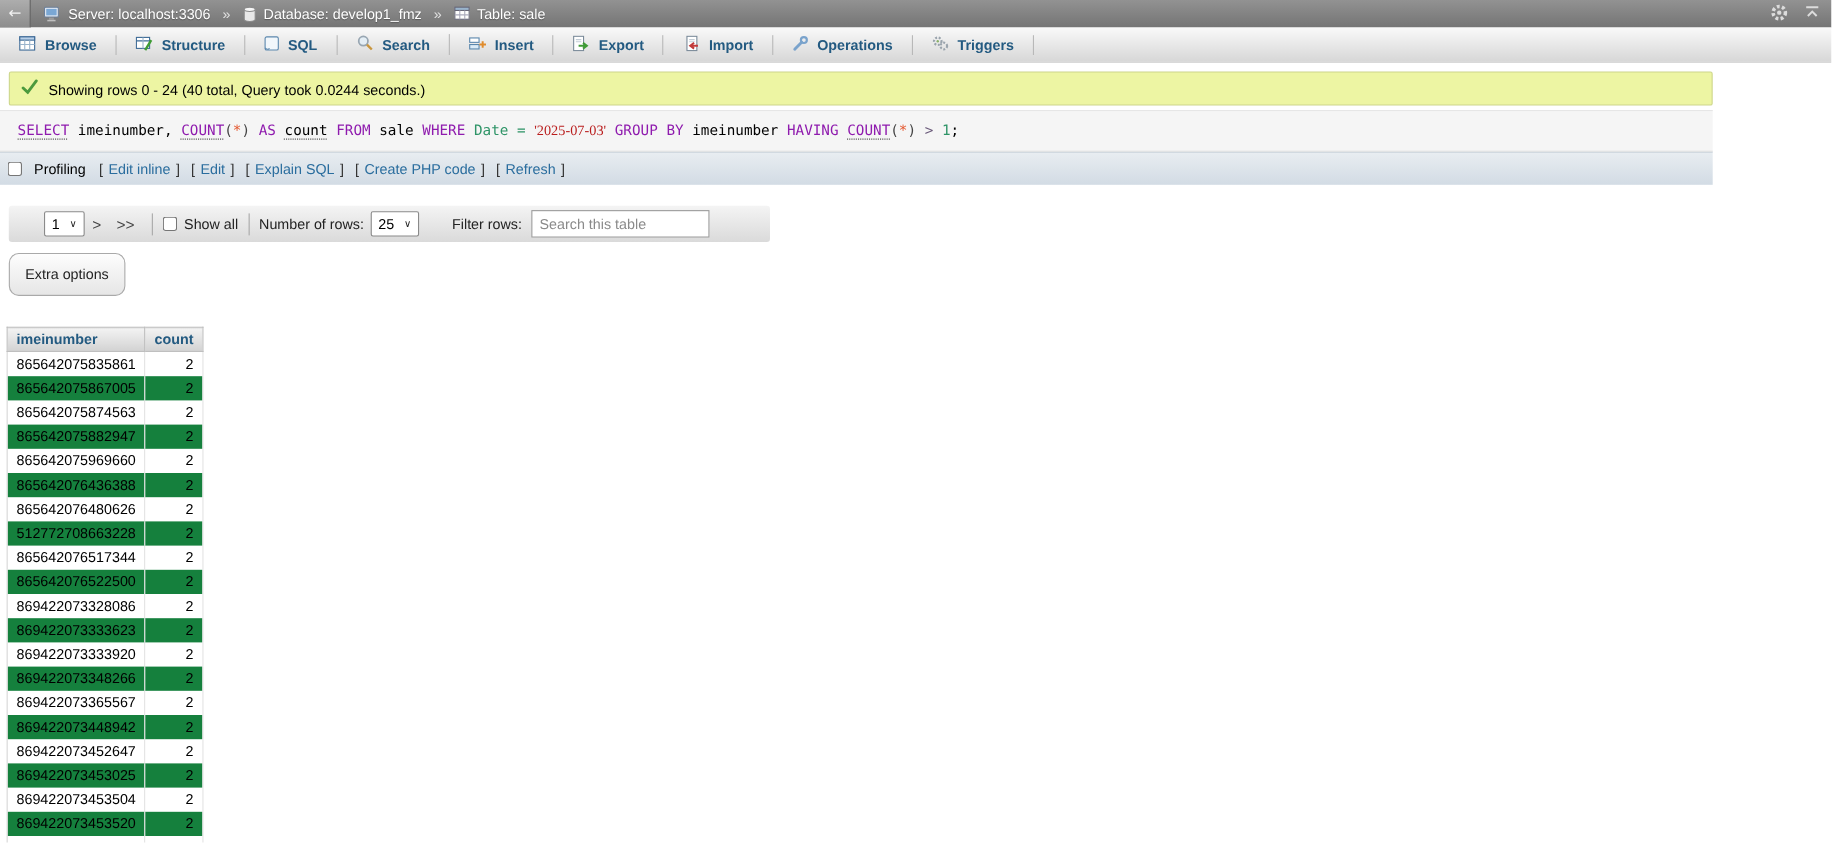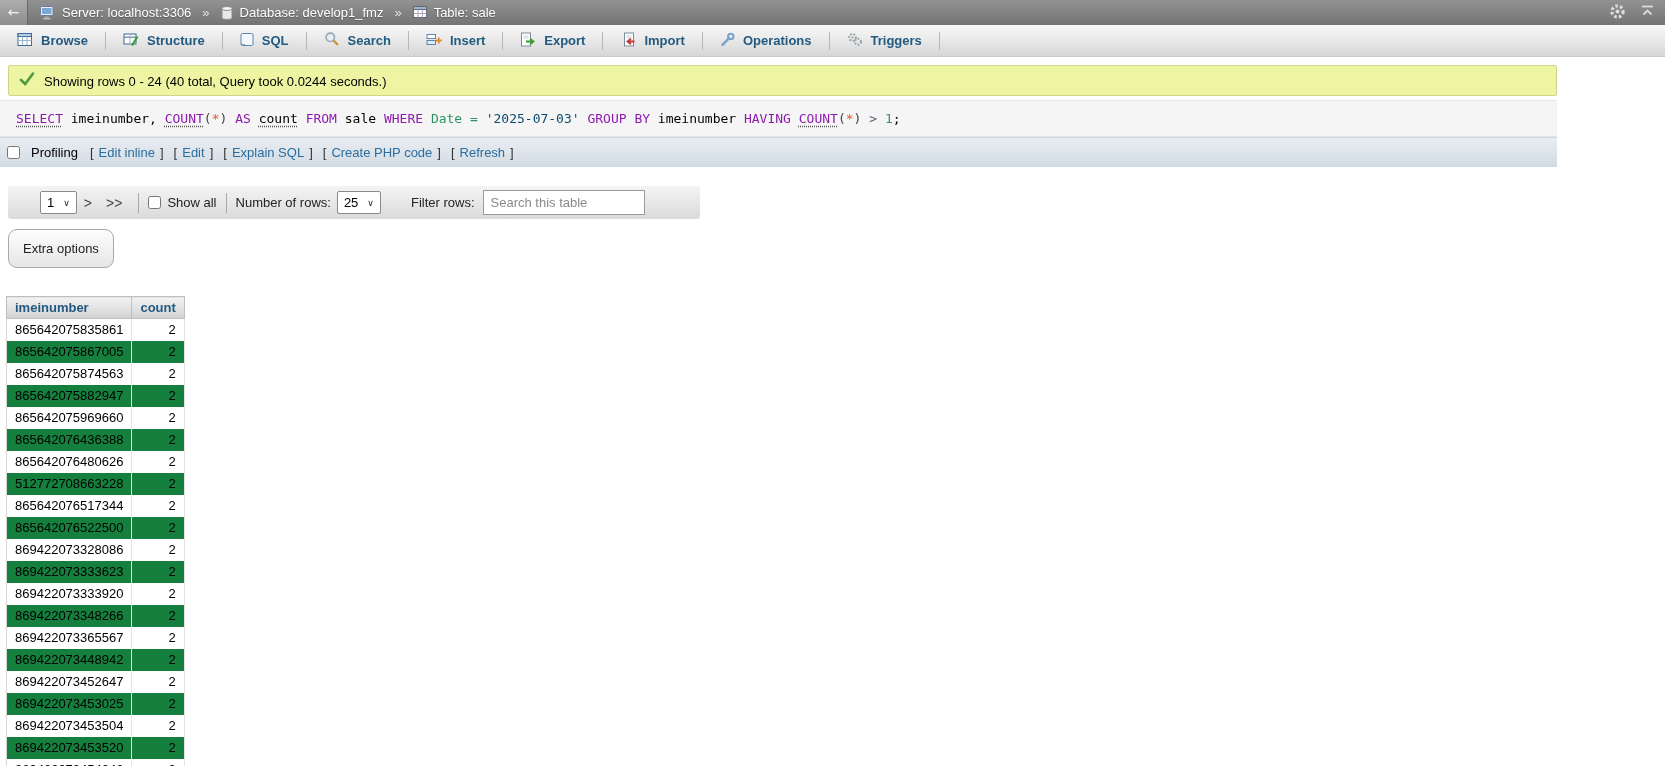--- a/index.html
+++ b/index.html
@@ -50,21 +50,21 @@
   }
   .sqlbox {
     margin:0 108px 0 0; padding:10px 16px;
     background:#f5f5f5; border-top:1px solid #e6e6e6; border-bottom:1px solid #e2e2e2;
     font-family:"DejaVu Sans Mono","Liberation Mono",monospace; font-size:13px; white-space:pre;
   }
   .tk-kw  { color:#8f1bae; }
   .tk-ul  { text-decoration-line:underline; text-decoration-style:dotted; text-decoration-color:#555; text-underline-offset:3px; }
   .tk-st  { color:#e4572e; }
   .tk-bi  { color:#2e9467; }
-  .tk-str { color:#0c4a6e; }
+  .tk-str { color:#b91c1c;font-family:Liberation Serif, serif; }
   .tk-num { color:#2e9467; }
   .tk-op  { color:#6a5a7a; }
   .tk-pr  { color:#444; }
 
   .toolsrow {
     margin:0 108px 0 0; height:30px;
     background:linear-gradient(#e8edf1,#d2dbe4);
     border-top:1px solid #cdd5dd;
     display:flex; align-items:center; padding-left:7px; gap:7px;
   }

